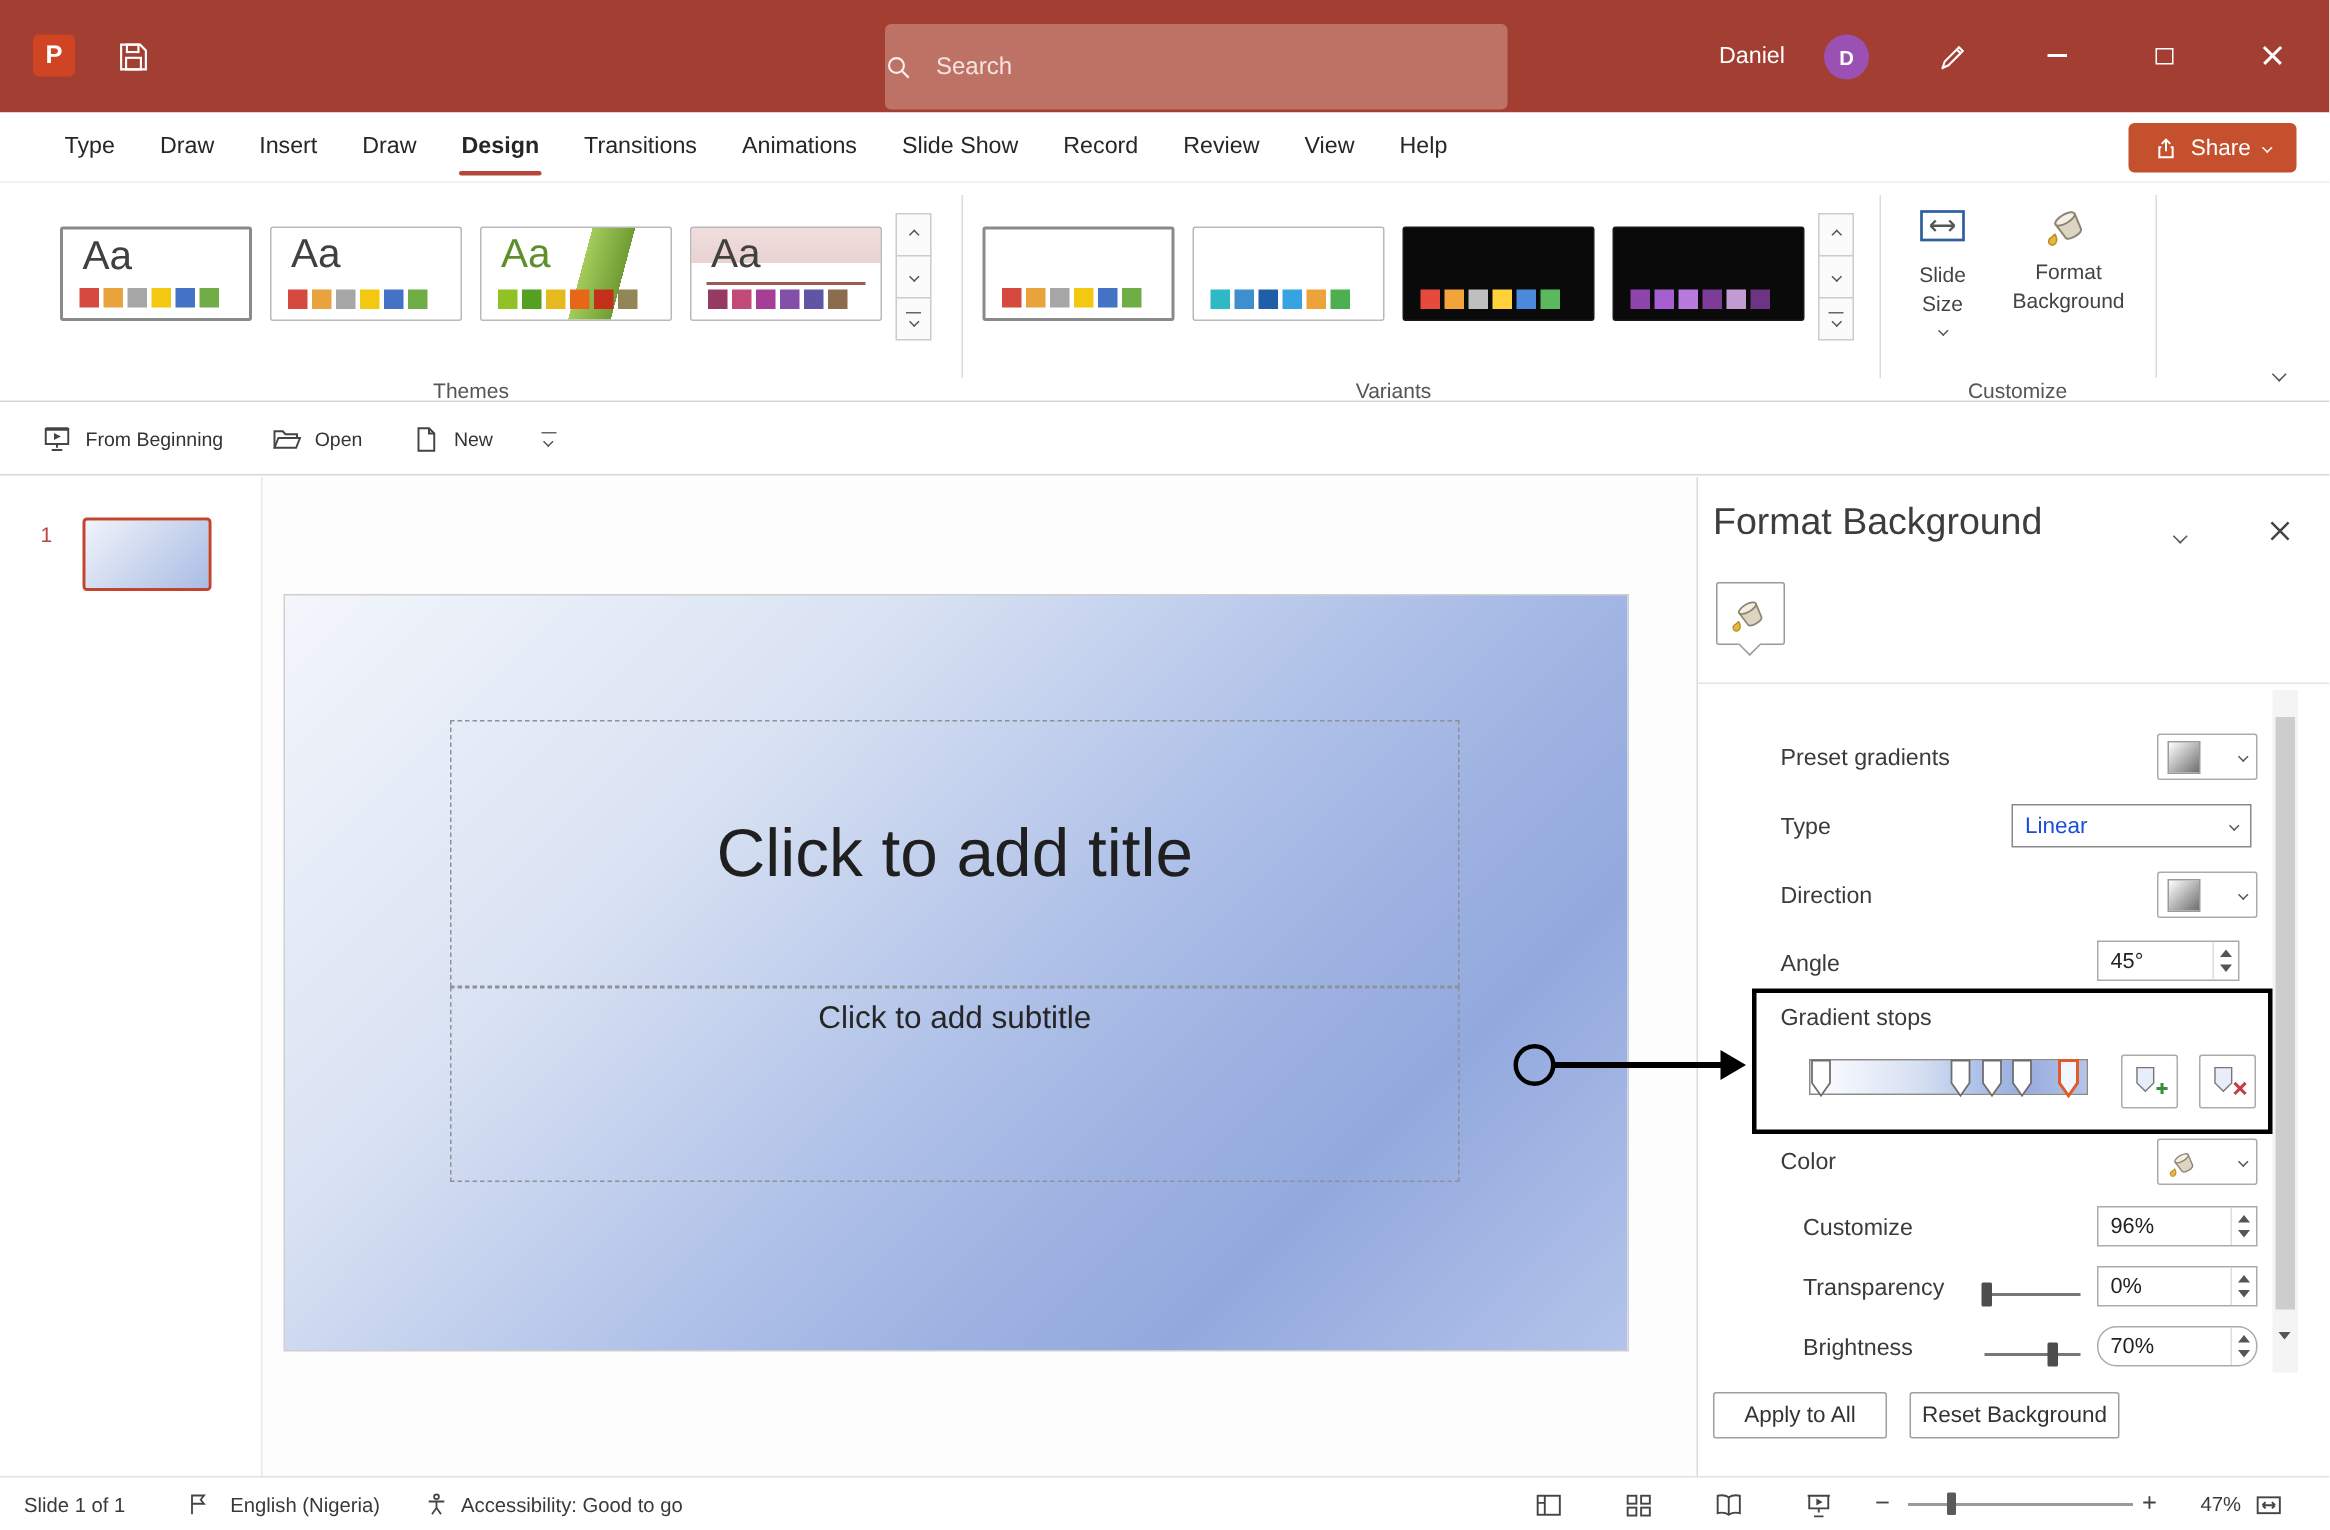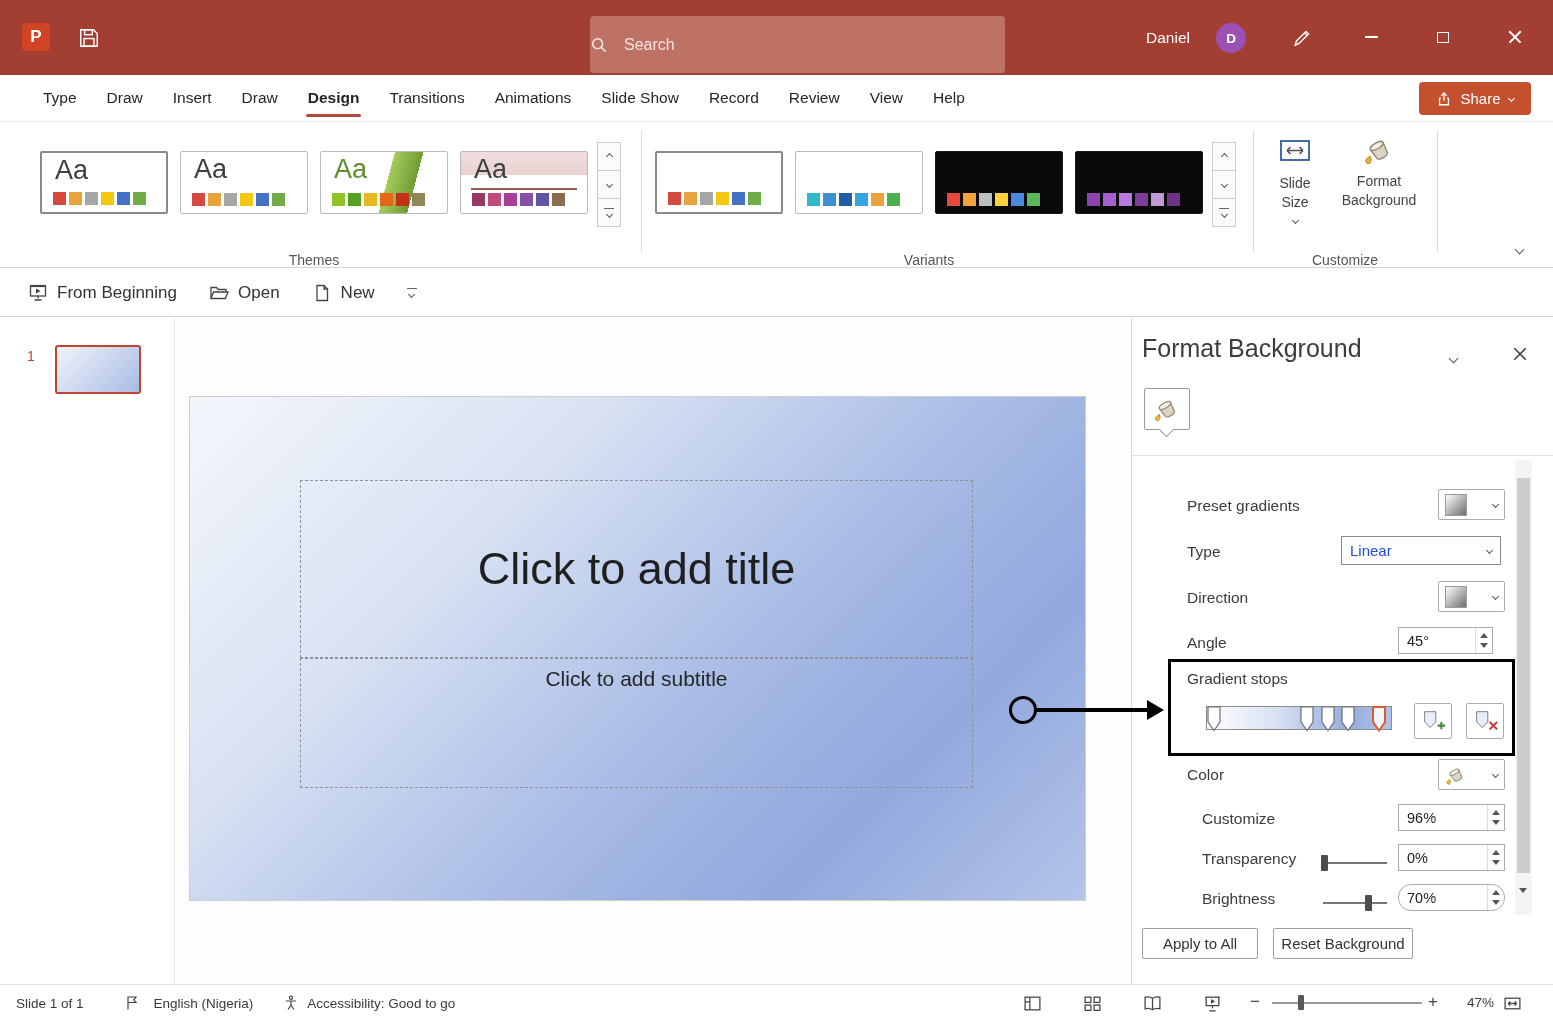--- a/index.html
+++ b/index.html
@@ -76,21 +76,21 @@
   .vdiv { position:absolute; top:8px; height:122px; width:1px; background:#DCDCDC; }
   .cz-btn { position:absolute; top:12px; display:flex; flex-direction:column; align-items:center;
             font-size:14px; color:#444; text-align:center; cursor:pointer; gap:6px; }
   .cz-label { line-height:1.35; }
   .collapse-ribbon { position:absolute; left:1506px; top:116px; width:26px; height:22px; display:flex;
                      align-items:center; justify-content:center; cursor:pointer; }
 
   
   .quickbar { position:absolute; top:269px; left:0; right:0; height:48px; background:#fff;
               border-bottom:1px solid #D5D5D5; display:flex; align-items:center; padding-left:28px; gap:32px; }
-  .qb-item { display:flex; align-items:center; gap:9px; font-size:17px; color:#333; cursor:pointer; }
+  .qb-item { display:flex; align-items:center; gap:9px; font-size:13px; color:#333; cursor:pointer; }
   .qb-overflow { display:flex; flex-direction:column; align-items:center; cursor:pointer; }
 
   
   .left-panel { position:absolute; top:318px; left:0; width:175px; bottom:36px; background:#fff;
                 border-right:1px solid #E6E6E6; }
   .thumb-num { position:absolute; left:27px; top:30px; color:#B5473C; font-size:14px; }
   .thumb { position:absolute; left:55px; top:27px; width:86px; height:49px; border:2px solid #C2442F;
            border-radius:3px; background:linear-gradient(135deg,#F0F3FA,#A9BCE4); cursor:pointer; }
 
   

